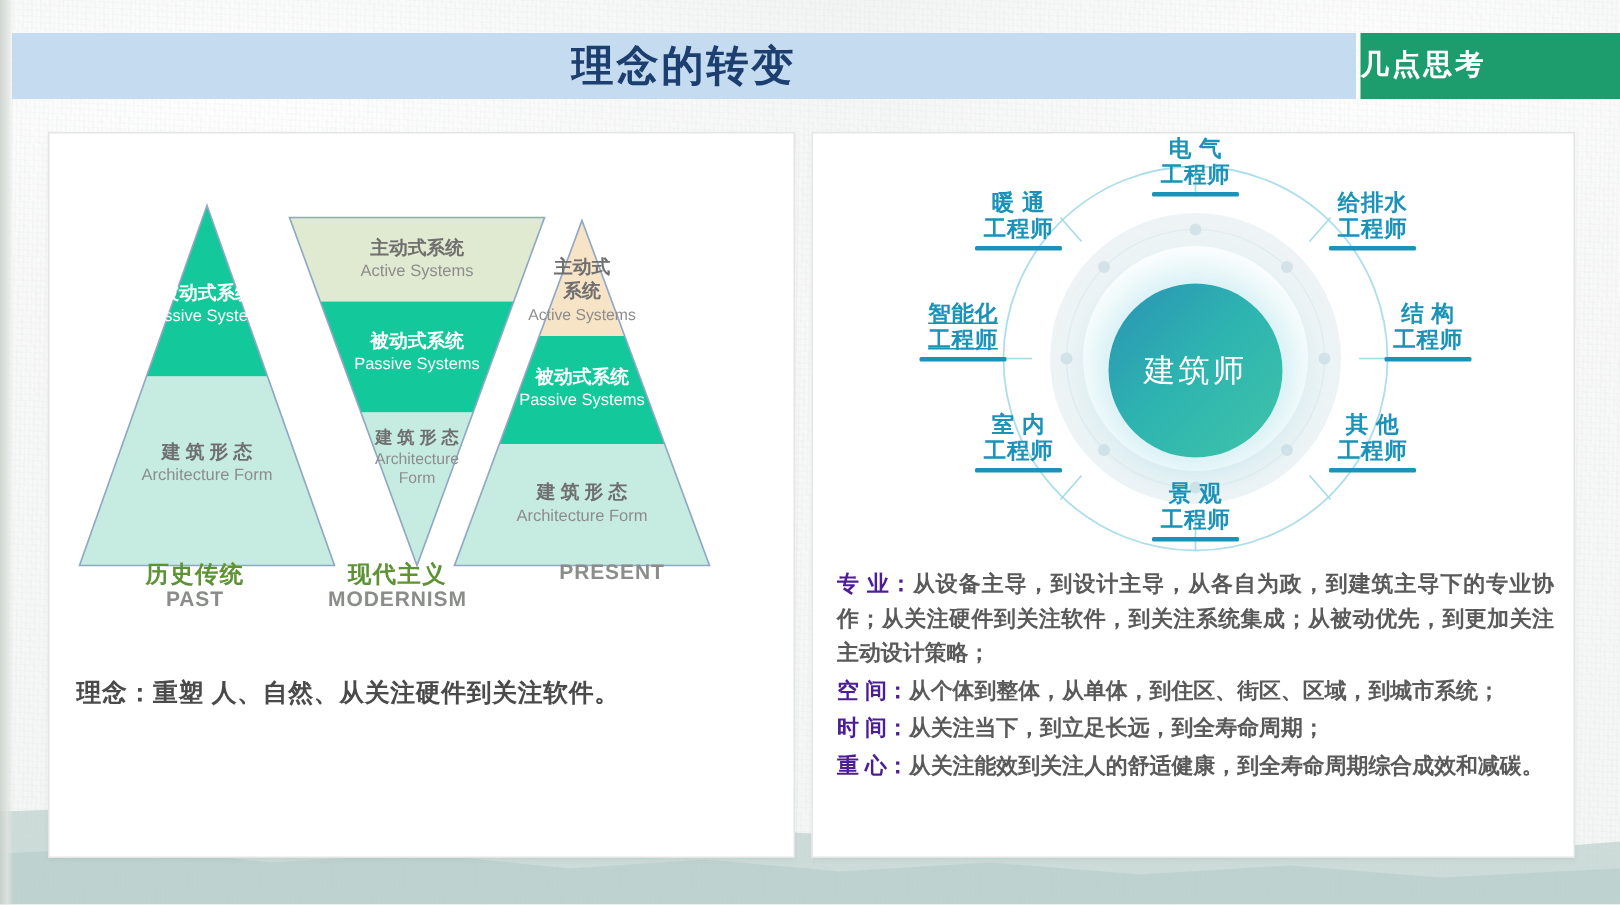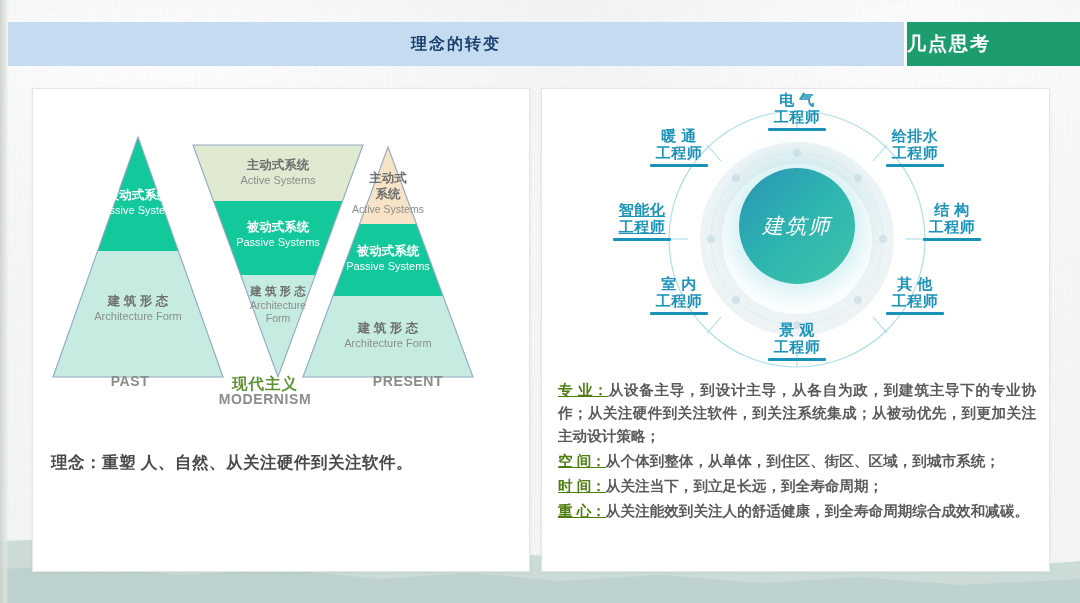--- a/index.html
+++ b/index.html
@@ -58,21 +58,21 @@
     width: 896px; height: 44px;
     background: #c5dcf0;
   }
   #title-text {
     position: absolute;
     left: 0; top: 0;
     width: 896px; height: 44px;
     line-height: 44px;
     text-align: center;
     color: #1d3f70;
-    font-size: 16px;
+    font-size: 28px;
     font-weight: bold;
     letter-spacing: 2px;
   }
   #badge {
     position: absolute;
     left: 899px; top: 0;
     width: 173px; height: 44px;
     background: #1d9d6e;
   }
   #badge-text {
@@ -164,29 +164,28 @@
     background: #1b93b8;
     margin: 3px auto 0;
     width: 58px;
     border-radius: 1px;
   }
   .ring-label .l1 { display: block; }
   .ring-label .l2 { display: block; }
 
   #core-circle {
     position: absolute;
-    left: 197px; top: 79px;
+    left: 197px; top: 100px;
     width: 116px; height: 116px;
     border-radius: 50%;
     background: linear-gradient(135deg, #2a93b5 0%, #2eb4b0 48%, #3fc4a8 100%);
     box-shadow: 0 0 26px 10px rgba(120,205,220,.35);
     display: flex;
     align-items: center;
     justify-content: center;
-    font-style: italic;
   }
   #core-label {
     color: #ffffff;
     font-size: 21px;
     letter-spacing: 2px;
     font-weight: normal;
   }
 
   
   #points {
@@ -197,22 +196,21 @@
   .point-row {
     color: #5a5a5a;
     font-size: 14.6px;
     font-weight: bold;
     line-height: 23px;
     letter-spacing: 0px;
     margin-bottom: 2px;
     text-align: justify;
   }
   .point-row .key {
-    color: #4d7c0f;
-    text-decoration: underline;
+    color: #4c1d95;
   }
 </style>
 </head>
 <body>
 
 <div id="bg-paper"></div>
 <div id="bg-noise"></div>
 <svg id="bg-mountain" viewBox="0 0 1080 120" preserveAspectRatio="none">
   <path d="M0,58 L60,56 L130,66 L210,62 L300,70 L360,66 L420,76 L500,70 L560,74 L640,68 L720,78 L800,72 L880,80 L960,74 L1030,82 L1080,78 L1080,120 L0,120 Z" fill="#bfd3cf" opacity="0.75"></path>
   <path d="M0,86 L90,82 L180,92 L280,86 L380,96 L470,90 L560,98 L660,92 L760,100 L860,94 L960,102 L1080,96 L1080,120 L0,120 Z" fill="#b3cac6" opacity="0.55"></path>
@@ -283,20 +281,21 @@
       <text x="355" y="124" text-anchor="middle" fill="#8d8d8d" font-family="Liberation Sans, sans-serif" font-size="10.5">Active  Systems</text>
       <text x="355" y="166" text-anchor="middle" fill="#ffffff" font-family="Liberation Sans, sans-serif" font-size="12.5" font-weight="bold">被动式系统</text>
       <text x="355" y="181" text-anchor="middle" fill="#ffffff" font-family="Liberation Sans, sans-serif" font-size="11">Passive  Systems</text>
       <text x="355" y="243" text-anchor="middle" fill="#6f6f6f" font-family="Liberation Sans, sans-serif" font-size="12.5" font-weight="bold">建 筑 形 态</text>
       <text x="355" y="258" text-anchor="middle" fill="#8d8d8d" font-family="Liberation Sans, sans-serif" font-size="11">Architecture Form</text>
     </g>
   </svg>
 
   <div id="pyr-labels">
     <div class="pyr-label" id="pl-past">
+      <span class="cn">历史传统</span>
       <span class="en">PAST</span>
     </div>
     <div class="pyr-label" id="pl-modern">
       <span class="cn">现代主义</span>
       <span class="en">MODERNISM</span>
     </div>
     <div class="pyr-label" id="pl-present">
       <span class="en">PRESENT</span>
     </div>
   </div>

